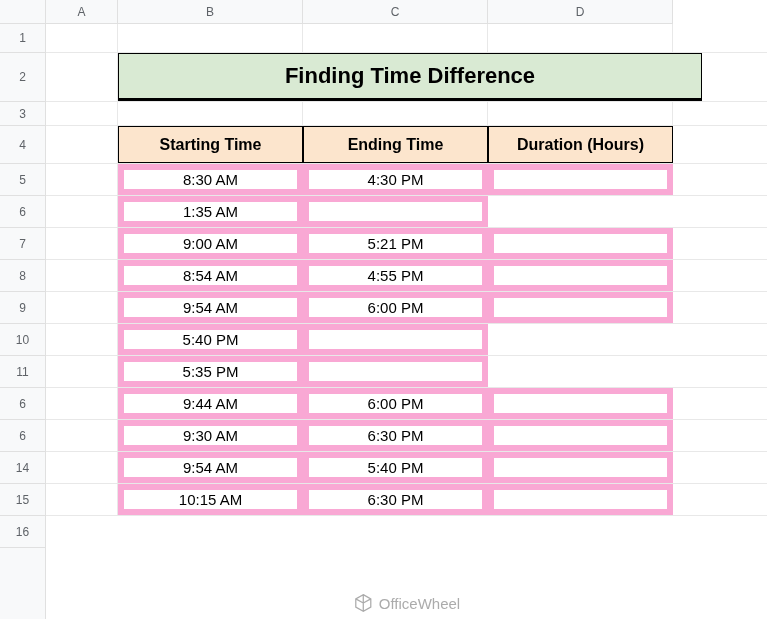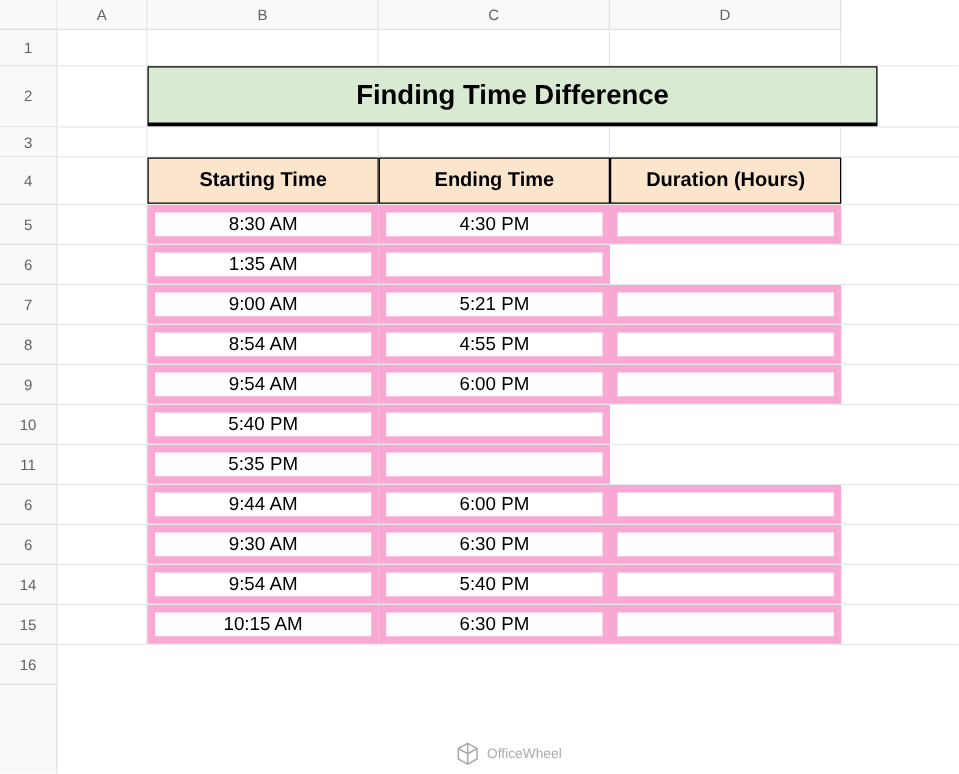--- a/index.html
+++ b/index.html
@@ -115,21 +115,21 @@
     }
     .watermark {
       position: absolute;
       bottom: 6px;
       left: 50%;
       transform: translateX(-50%);
       display: flex;
       align-items: center;
       gap: 6px;
       color: #888;
-      font-size: 11px;
+      font-size: 15px;
       opacity: 0.7;
       pointer-events: none;
     }
     .watermark svg {
       width: 20px;
       height: 20px;
     }
   </style>
 </head>
 <body>

